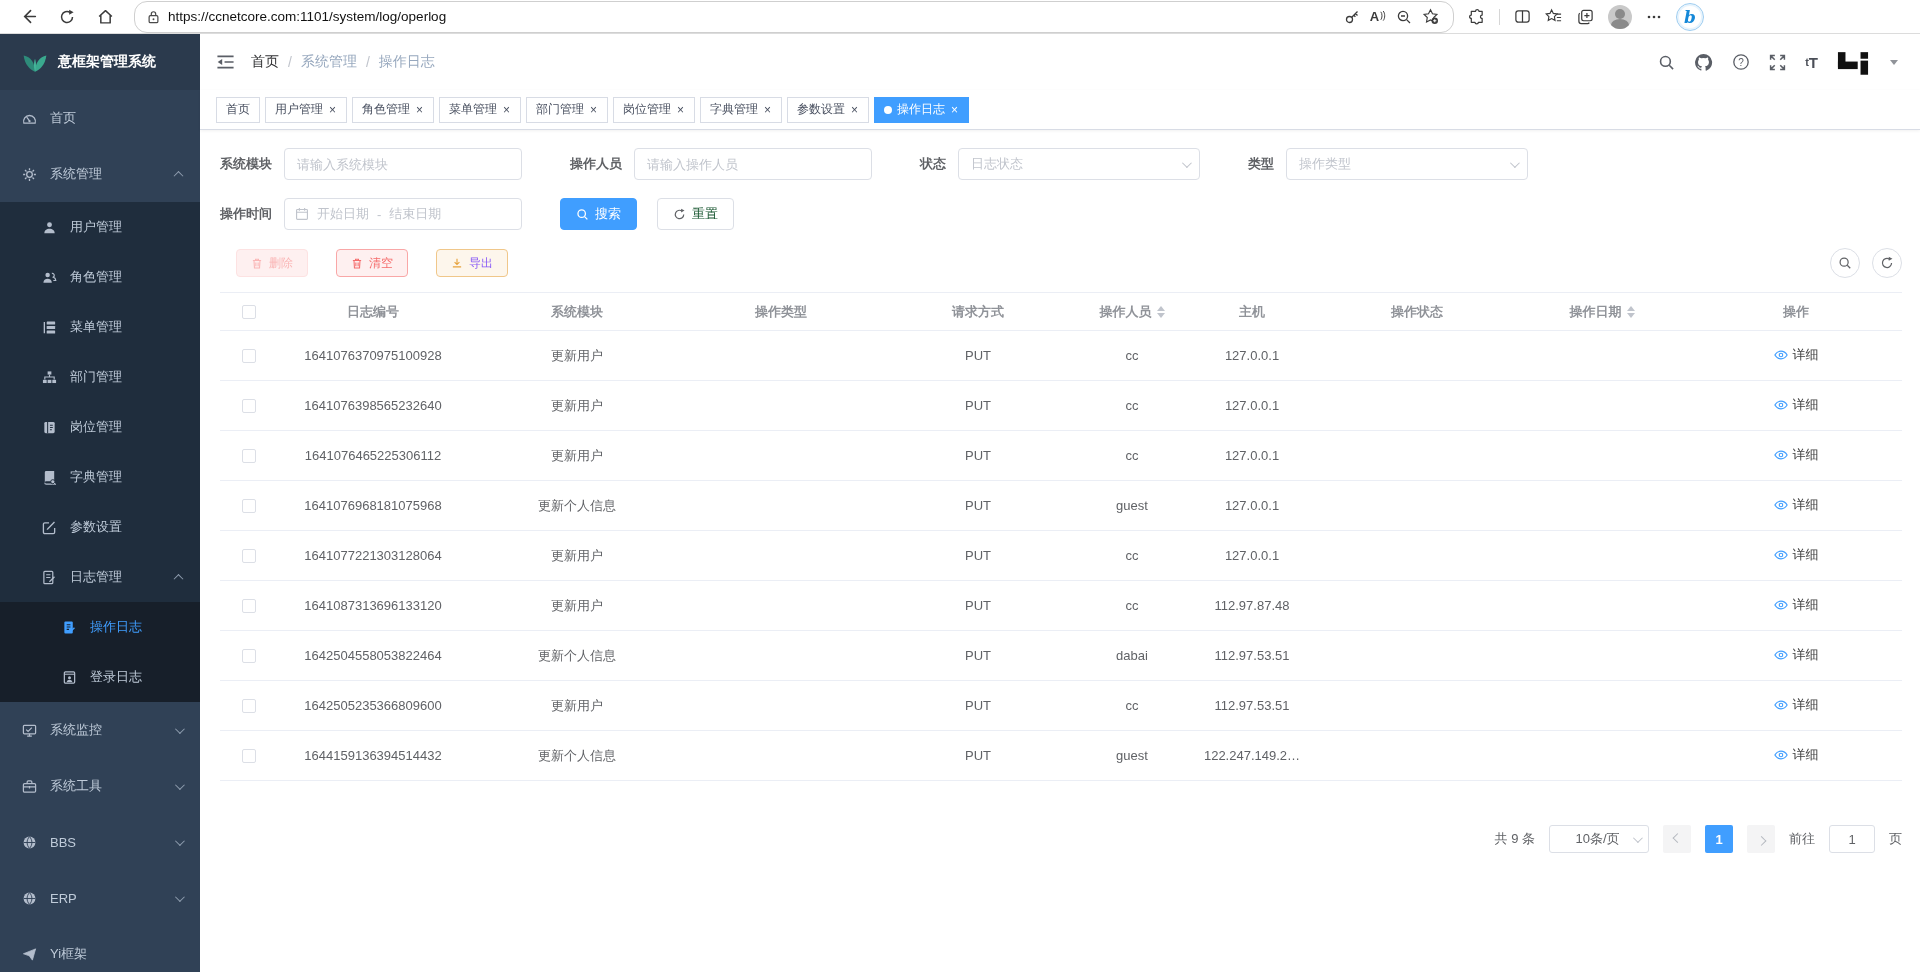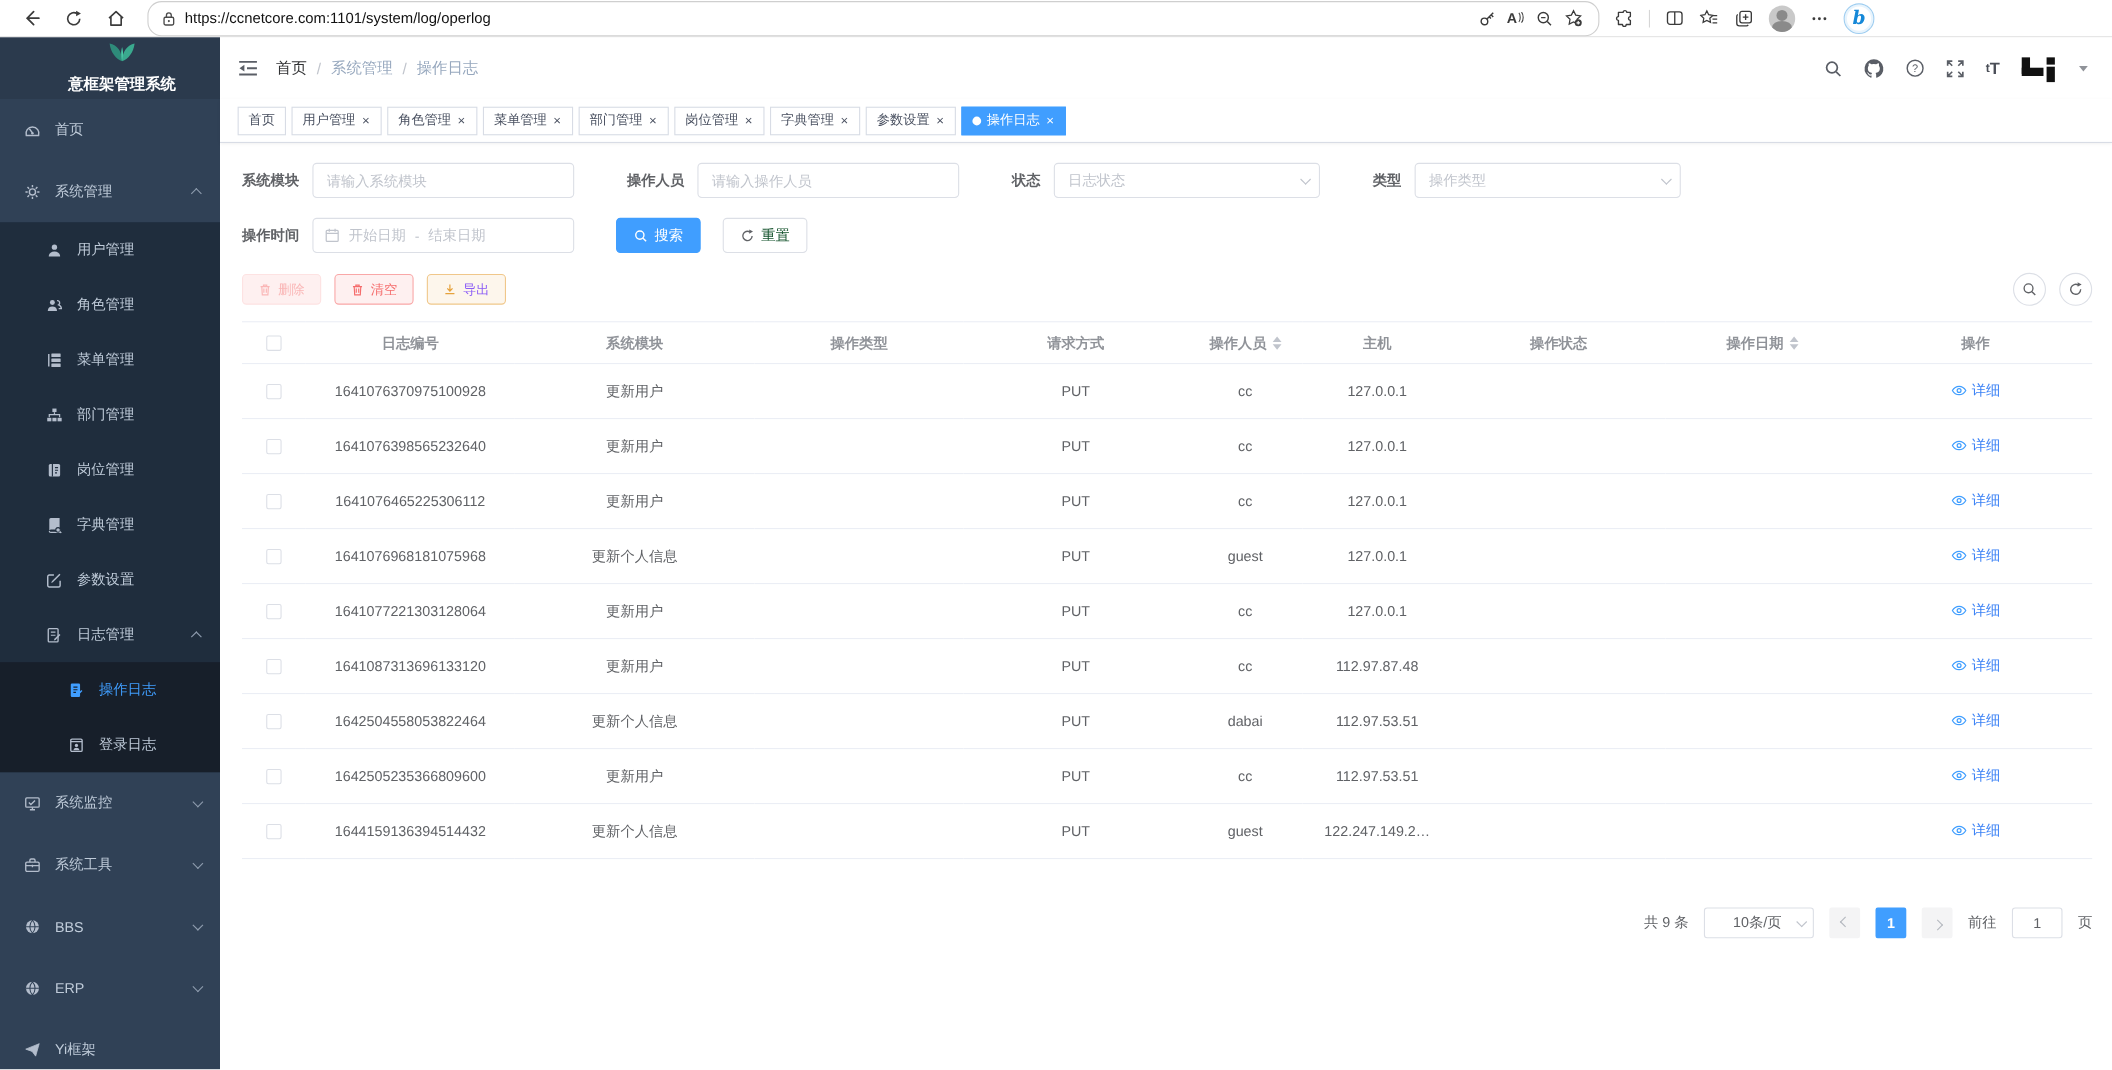--- a/index.html
+++ b/index.html
@@ -22,21 +22,21 @@
   .avatar::after  { content:""; position:absolute; left:3px; top:14px; width:18px; height:12px; border-radius:50%; background:#8a8a8a; }
   .bing { width:28px; height:28px; border-radius:50%; border:1px solid #9ecdf0; background:#fff;
     color:#1588d8; font-weight:bold; font-style:italic; font-family:"DejaVu Serif",serif;
     font-size:17px; display:flex; align-items:center; justify-content:center;
     box-shadow:0 0 0 2px #e8f4fd inset; }
   .readaloud { font-size:13px; font-weight:600; letter-spacing:1px; }
 
   
   .app { display:flex; height:938px; }
   .sidebar { width:200px; flex:none; background:#304156; color:#bfcbd9; overflow:hidden; }
-  .logo-row { height:56px; display:flex; align-items:center; padding-left:22px; gap:10px; background:#2b3a4d;flex-direction:column; }
+  .logo-row { height:56px; display:flex; align-items:center; padding-left:22px; gap:10px; background:#2b3a4d; }
   .logo-title { color:#fff; font-size:14px; font-weight:bold; white-space:nowrap; }
   .mi { display:flex; align-items:center; height:56px; padding:0 18px 0 22px; font-size:13px; cursor:pointer; white-space:nowrap; }
   .mi .lbl { margin-left:13px; }
   .mi .chev { margin-left:auto; }
   .sub .mi  { height:50px; padding-left:42px; }
   .sub2 .mi { height:50px; padding-left:62px; }
   .sub  { background:#1f2d3d; }
   .sub2 { background:#171f2a; }
   .mi.active { color:#409eff; }
   .chev { width:7px; height:7px; border-right:1.4px solid #8e9cae; border-bottom:1.4px solid #8e9cae; flex:none; }
@@ -77,40 +77,40 @@
   .inp::placeholder { color:#c0c4cc; }
   .sel { height:32px; width:242px; border:1px solid #dcdfe6; border-radius:4px; padding:0 10px 0 12px;
     display:flex; align-items:center; font-size:13px; color:#c0c4cc; cursor:pointer; background:#fff; }
   .sel .sv { flex:1; }
   .sel .chev, .psel .chev { border-color:#c0c4cc; }
   .daterange { height:32px; width:238px; border:1px solid #dcdfe6; border-radius:4px; display:flex;
     align-items:center; padding:0 10px; gap:8px; font-size:13px; color:#c0c4cc; background:#fff; cursor:pointer; }
   .btn { height:32px; border-radius:4px; border:1px solid #dcdfe6; background:#fff; font-size:13px;
     color:#14532d; display:inline-flex; align-items:center; gap:6px; padding:0 15px; cursor:pointer; font-family:inherit; }
   .btn-primary { background:#409eff; border-color:#409eff; color:#fff; }
-  .btn-mini { height:28px; font-size:12px; padding:0 14px; }
+  .btn-mini { height:28px; font-size:12px; padding:0 14px;margin-left:16px; }
   .btn-danger-plain   { background:#fef0f0; border-color:#f9a7a7; color:#f56c6c; }
   .btn-danger-disabled{ background:#fef0f0; border-color:#fde2e2; color:#fab6b6; cursor:not-allowed; }
   .btn-warn-plain     { background:#fdf6ec; border-color:#f0c78a; color:#8b5cf6;justify-content:flex-end; }
   .toolbar { display:flex; align-items:center; gap:12px; margin-bottom:14px; }
   .toolbar-right { margin-left:auto; display:flex; align-items:center; gap:12px; }
   .circle-btn { width:30px; height:30px; border:1px solid #dcdfe6; border-radius:50%; background:#fff;
     display:flex; align-items:center; justify-content:center; color:#606266; cursor:pointer; }
 
   
   table { width:100%; border-collapse:collapse; table-layout:fixed; }
   thead th { height:38px; font-size:13px; color:#909399; font-weight:bold; text-align:center;
     border-top:1px solid #ebeef5; border-bottom:1px solid #ebeef5; background:#fff; }
   tbody td { height:50px; font-size:13px; color:#606266; text-align:center; border-bottom:1px solid #ebeef5;
     white-space:nowrap; overflow:hidden; text-overflow:ellipsis; }
   .cb { width:14px; height:14px; border:1px solid #dcdfe6; border-radius:2px; background:#fff; display:inline-block; cursor:pointer; vertical-align:middle; }
   .sorters { display:inline-flex; flex-direction:column; gap:2px; margin-left:5px; vertical-align:middle; }
   .s-up   { width:0;height:0;border-left:4px solid transparent;border-right:4px solid transparent;border-bottom:5px solid #c0c4cc; cursor:pointer;}
   .s-down { width:0;height:0;border-left:4px solid transparent;border-right:4px solid transparent;border-top:5px solid #c0c4cc; cursor:pointer;}
-  .detail-link { color:#3b82f6; cursor:pointer; display:inline-flex; align-items:center; gap:5px; }
+  .detail-link { color:#404040; cursor:pointer; display:inline-flex; align-items:center; gap:5px; }
 
   
   .pager { display:flex; align-items:center; justify-content:flex-end; gap:14px; margin-top:44px; font-size:13px; color:#606266; }
   .psel { height:28px; width:100px; border:1px solid #dcdfe6; border-radius:3px; display:flex; align-items:center;
     padding:0 8px 0 12px; cursor:pointer; color:#606266; }
   .psel .sv { flex:1; text-align:center; }
   .pbtn { width:28px; height:28px; border:none; border-radius:2px; background:#f4f4f5; color:#c0c4cc;
     display:flex; align-items:center; justify-content:center; cursor:pointer; font-family:inherit; }
   .pbtn.cur { background:#409eff; color:#fff; font-size:13px; font-weight:bold; }
   .pchev { width:7px; height:7px; border-right:1.6px solid #b4b8bf; border-bottom:1.6px solid #b4b8bf; }

